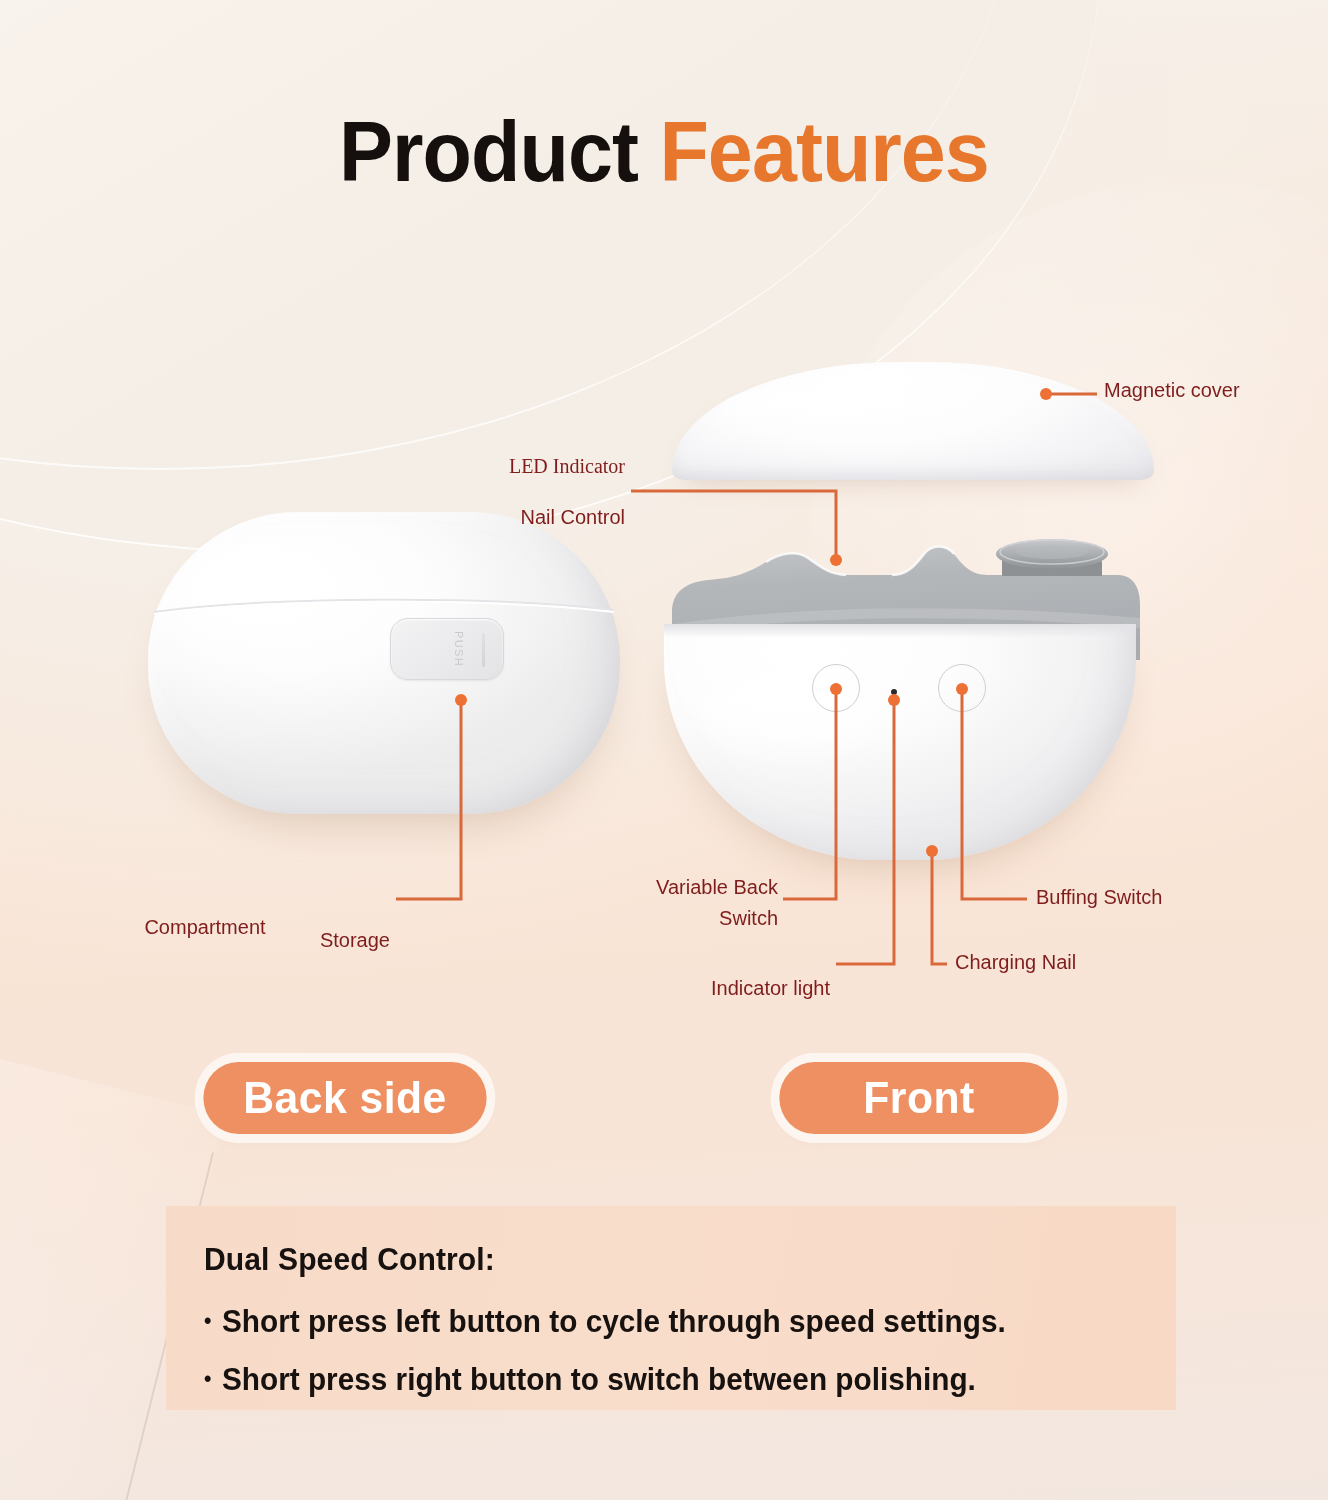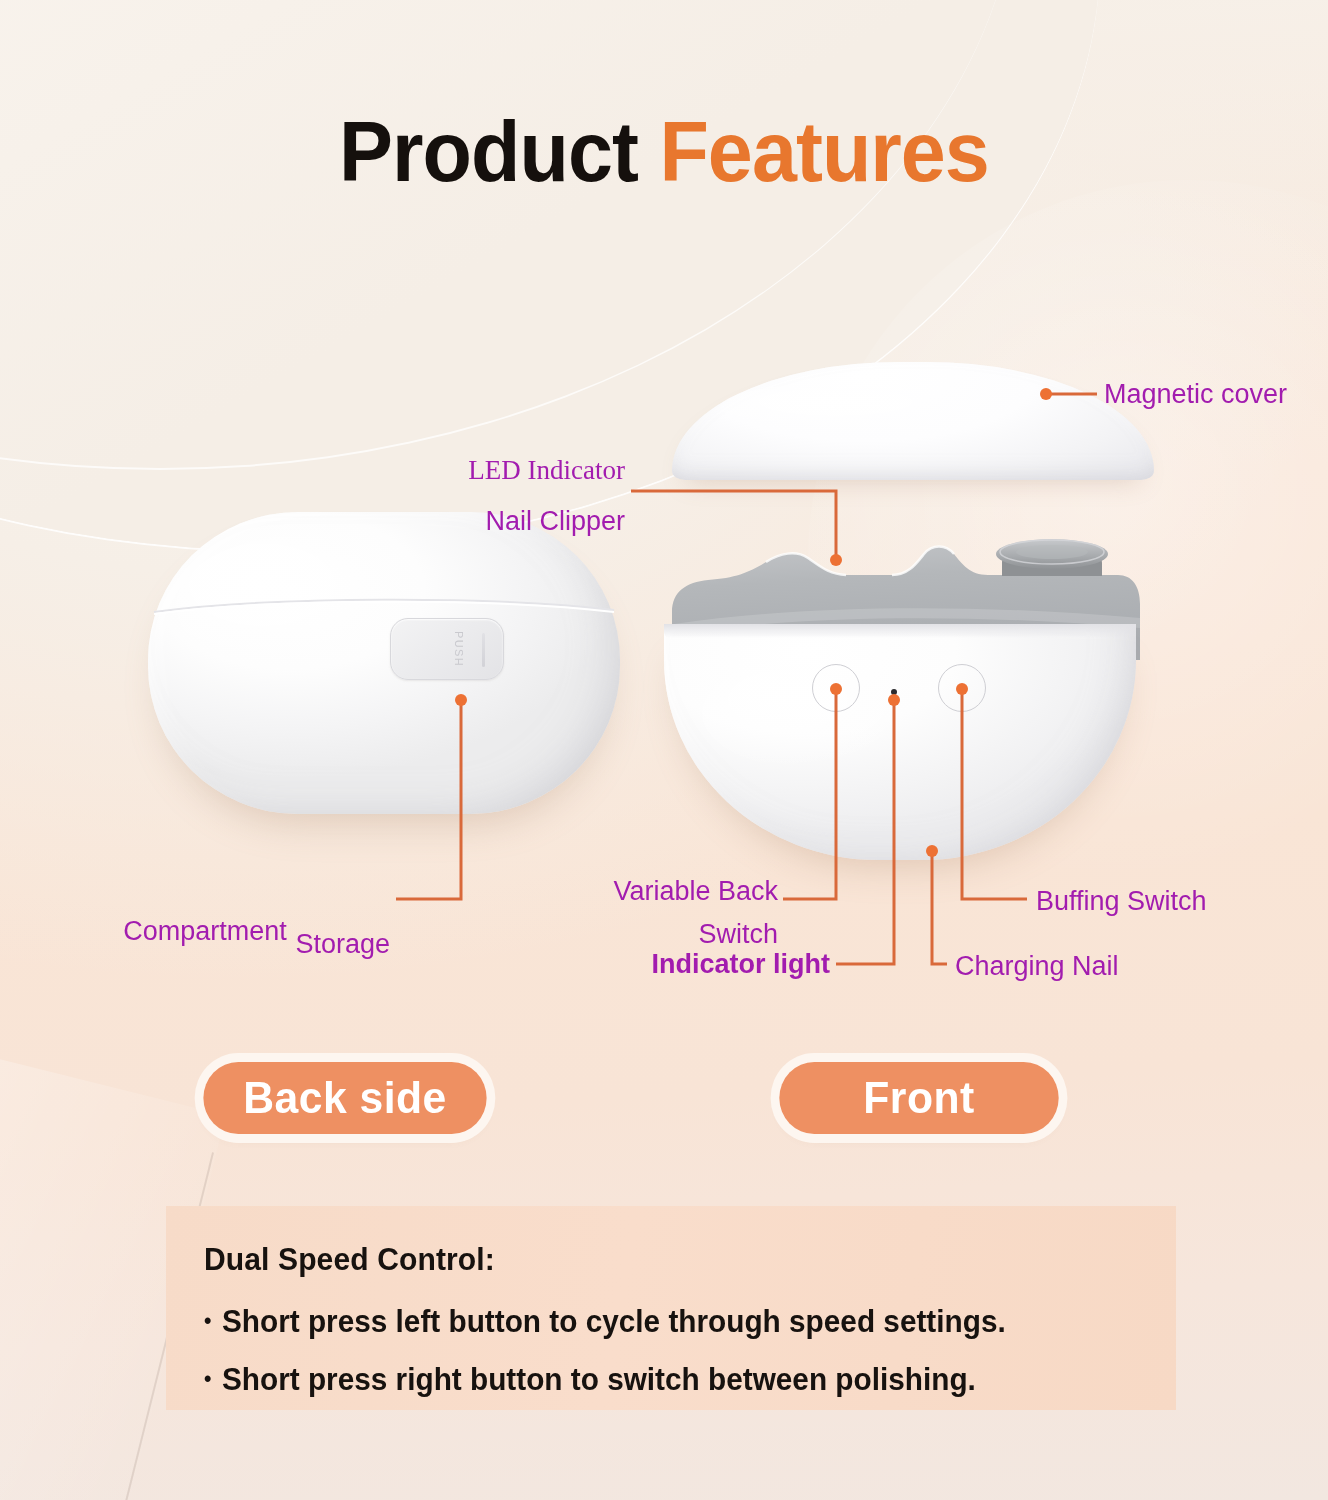--- a/index.html
+++ b/index.html
@@ -182,22 +182,22 @@
     width:6px; height:6px; border-radius:50%;
     background:#2b2b2f;
   }
 
   
   #callouts { position:absolute; inset:0; z-index:5; pointer-events:none; }
   #callouts svg { position:absolute; inset:0; width:1328px; height:1500px; overflow:visible; }
 
   .lbl {
     position:absolute; z-index:6;
-    font-size:27px; line-height:1.22;
-    color:#a21caf;
+    font-size:20px; line-height:1.22;
+    color:#7f1d1d;
     white-space:pre;
     font-family:"Liberation Sans", sans-serif;
   }
   .lbl.r { text-align:right; }
   .lbl.l { text-align:left; }
 
   
   .pill {
     position:absolute; z-index:6;
     display:flex; align-items:center; justify-content:center;
@@ -334,29 +334,29 @@
       <circle cx="836" cy="689" r="6"></circle>
       <circle cx="894" cy="700" r="6"></circle>
       <circle cx="932" cy="851" r="6"></circle>
       <circle cx="962" cy="689" r="6"></circle>
     </g>
   </svg>
 </div>
 
 <div class="lbl l" style="left:1104px; top:378px;">Magnetic cover</div>
 <div class="lbl r" style="left:250px; top:454px; width:375px;font-family:Liberation Serif, serif;">LED Indicator</div>
-<div class="lbl r" style="left:250px; top:505px; width:375px;">Nail Clipper</div>
+<div class="lbl r" style="left:250px; top:505px; width:375px;">Nail Control</div>
 
 <div class="lbl r" style="left:20px; top:928px; width:370px;">Storage</div>
 <div class="lbl r" style="left:20px; top:915px; width:370px;text-align:center;">Compartment</div>
 
 <div class="lbl r" style="left:400px; top:875px; width:378px;">Variable Back</div>
-<div class="lbl r" style="left:400px; top:906px; width:378px;margin-top:12px;">Switch</div>
-
-<div class="lbl r" style="left:450px; top:948px; width:380px;font-weight:bold;">Indicator light</div>
+<div class="lbl r" style="left:400px; top:906px; width:378px;">Switch</div>
+
+<div class="lbl r" style="left:450px; top:976px; width:380px;">Indicator light</div>
 <div class="lbl l" style="left:955px; top:950px;">Charging Nail</div>
 <div class="lbl l" style="left:1036px; top:885px;">Buffing Switch</div>
 
 <div class="pill pill-back">
     <span>Back side</span>
   </div>
 <div class="pill pill-front">
     <span>Front</span>
   </div>
 

